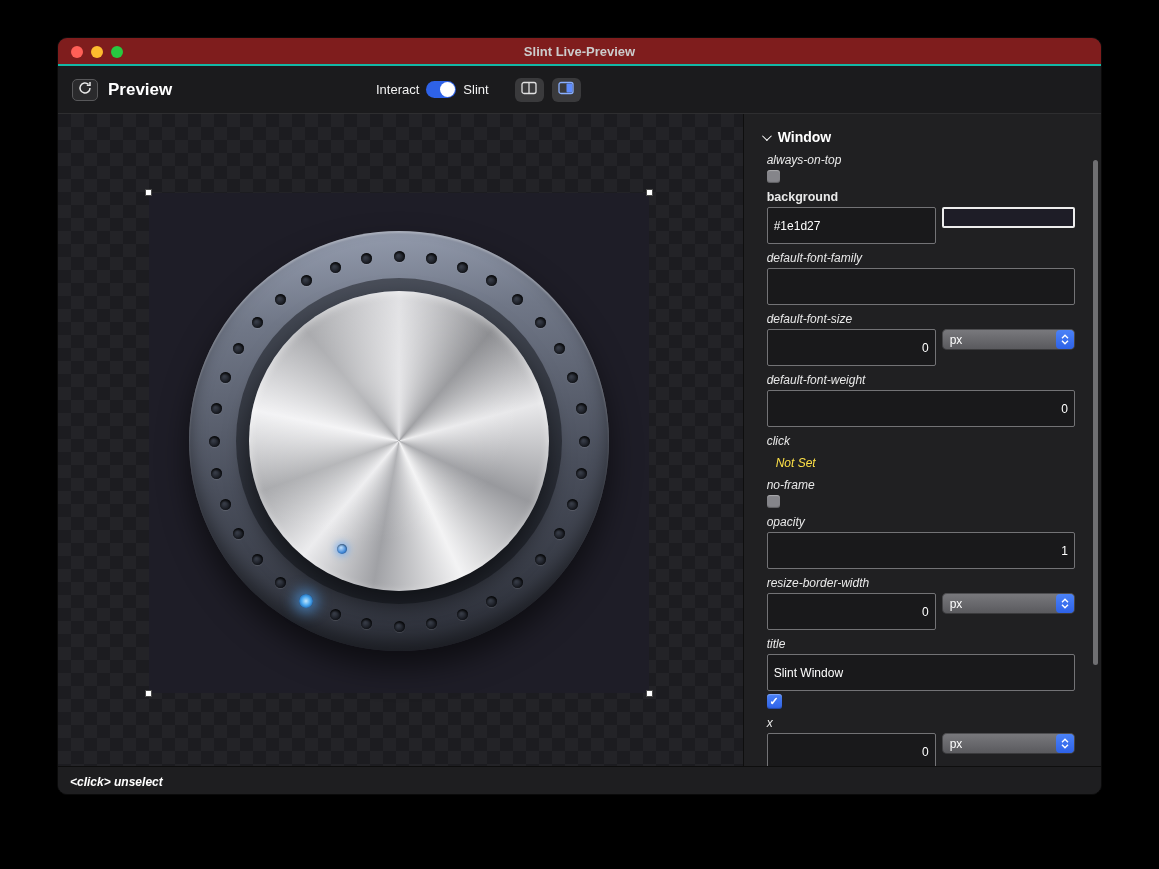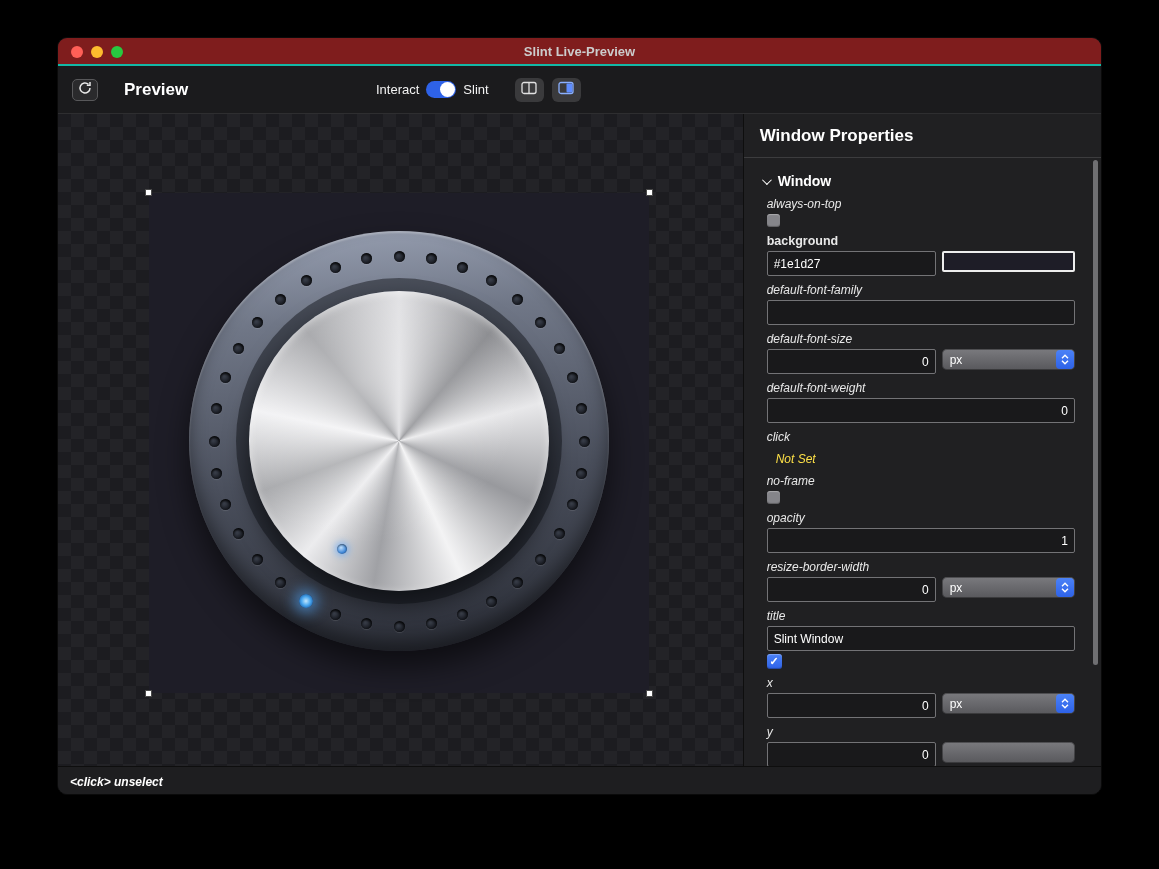--- a/index.html
+++ b/index.html
@@ -12,21 +12,21 @@
   
   .titlebar{ height:28px; background:#7f1d1d; border-bottom:2px solid #14b8a6;
     display:flex; align-items:center; justify-content:center; position:relative; }
   .titlebar-title{ font-size:13px; font-weight:700; color:#cccccc; }
   .traffic{ position:absolute; left:13px; top:8px; display:flex; gap:8px; }
   .light{ width:12px; height:12px; border-radius:50%; }
   .light.red{ background:#ff5f57; } .light.yellow{ background:#febc2e; } .light.green{ background:#28c840; }
 
   
   .toolbar{ height:48px; background:#1b1b1d; border-bottom:1px solid #2e2e30;
-    display:flex; align-items:center; padding:0 14px; position:relative;gap:16px; }
+    display:flex; align-items:center; padding:0 14px; position:relative; }
   .refresh-btn{ width:26px; height:22px; border:1px solid #58585a; border-radius:5px;
     background:#2a2a2c; display:flex; align-items:center; justify-content:center; }
   .preview-title{ margin-left:10px; font-size:17px; font-weight:700; color:#ffffff; }
   .mode-group{ position:absolute; left:318px; top:0; height:100%; display:flex; align-items:center; }
   .mode-label{ font-size:13px; color:#f2f2f2; }
   .toggle{ width:30px; height:17px; border-radius:9px; background:#2e62e8; position:relative; margin:0 7px; }
   .toggle-knob{ position:absolute; right:1px; top:1px; width:15px; height:15px; border-radius:50%; background:#fff; }
   .tool-btn{ width:29px; height:24px; border-radius:6px; background:#3a3a3c;
     display:flex; align-items:center; justify-content:center; margin-left:8px; }
   .tool-btn.first{ margin-left:26px; }
@@ -68,21 +68,21 @@
   .panel-header{ height:44px; display:flex; align-items:center; padding:0 16px;
     font-size:17px; font-weight:600; color:#ffffff; border-bottom:1px solid #3c3c3e; }
   .panel-body{ padding:4px 26px 0 23px; }
 
   .section-header{ display:flex; align-items:center; gap:9px; margin:10px 0 4px -5px;
     color:#ffffff; font-weight:700; font-size:14px; height:18px; }
 
   .field-label{ font-style:italic; font-size:12px; line-height:14px; color:#e9e9e9; margin:7px 0 3px; }
   .field-label.bold{ font-style:normal; font-weight:700; font-size:12.5px; }
 
-  .text-input{ display:block; width:100%; height:25px; background:#19191b; border:1px solid #737376;
+  .text-input{ display:block; width:100%; height:37px; background:#19191b; border:1px solid #737376;
     border-radius:2px; color:#fff; font-size:12px; padding:0 6px; font-family:"Liberation Sans", sans-serif; outline:none; }
   .text-input.num{ text-align:right; }
 
   .row{ display:flex; gap:6px; }
   .row > .text-input{ flex:1; width:auto; }
 
   .unit-select{ width:137px; height:21px; border-radius:5px; position:relative;
     background:linear-gradient(#7a7a7e,#58585c); display:flex; align-items:center;
     padding-left:8px; color:#fff; font-size:12px; box-shadow:inset 0 0 0 1px rgba(0,0,0,.35); }
   .unit-stepper{ position:absolute; right:1px; top:1px; bottom:1px; width:18px; border-radius:4px;
@@ -208,21 +208,20 @@
           </div>
         </div>
         <div class="handle tl"></div>
         <div class="handle tr"></div>
         <div class="handle bl"></div>
         <div class="handle br"></div>
       </div>
     </div>
 
     <div class="panel">
-      <div class="panel-header">Window Properties</div>
 
       <div class="panel-body">
 
         <div class="section-header">
           <span class="chev"></span>
           <span>Window</span>
         </div>
 
         <div class="field-label">always-on-top</div>
         <div class="checkbox"></div>

